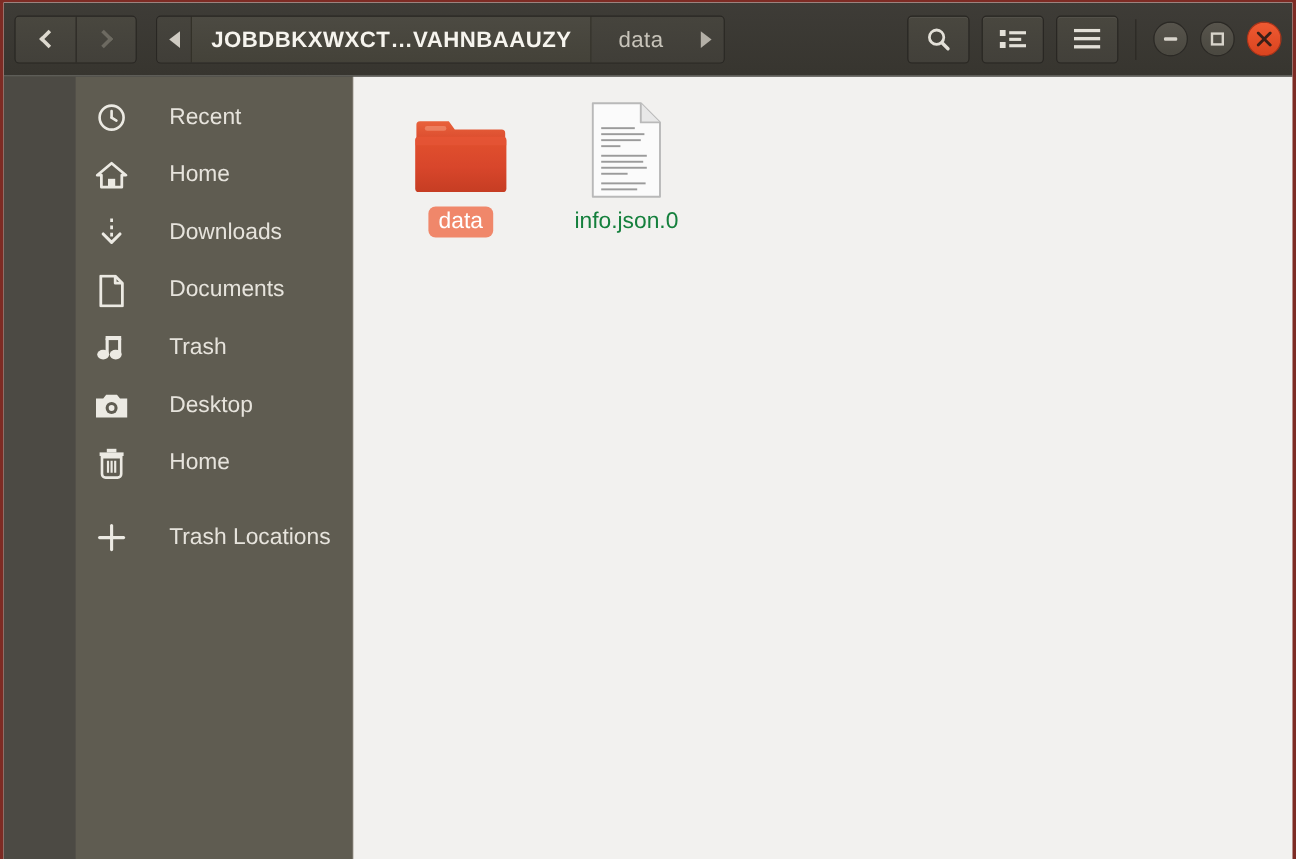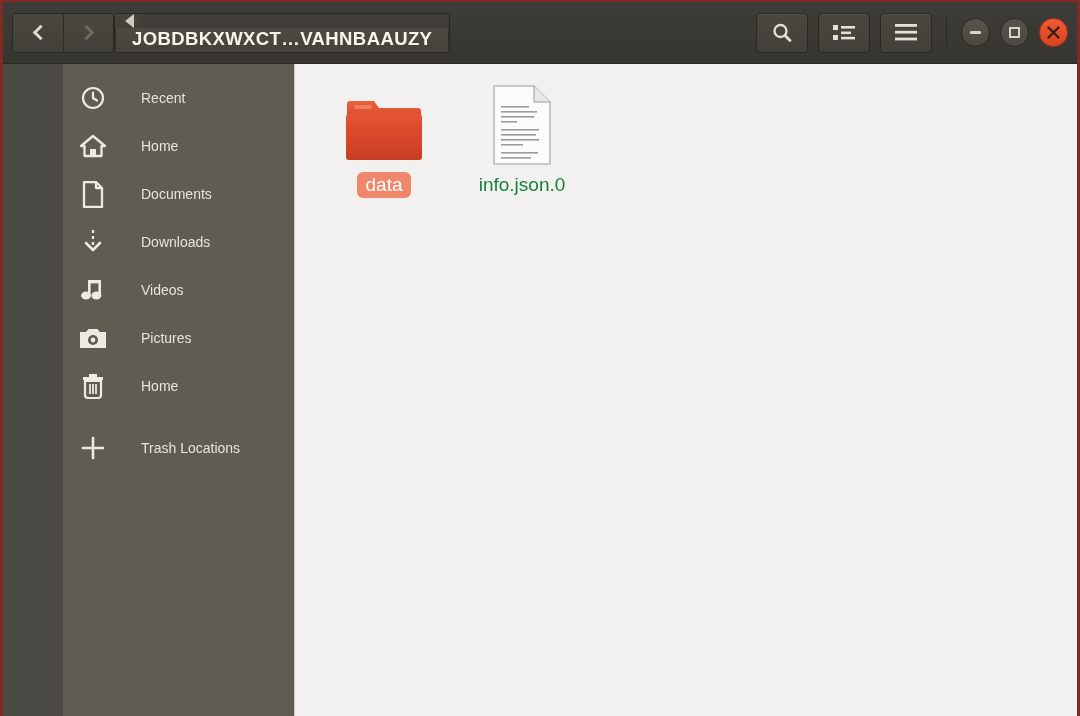--- a/index.html
+++ b/index.html
@@ -63,25 +63,25 @@
     border-bottom: 3px solid #ddd9cf;
   }
   .chev.left  { transform: rotate(45deg);  margin-left: 4px; }
   .chev.right { transform: rotate(-135deg); margin-right: 4px; border-left-color:#6d6a61; border-bottom-color:#6d6a61; }
 
   
   #pathbar {
     display: flex;
     align-items: stretch;
     height: 40px;
+    margin-left: 16px;
     border: 1px solid #292723;
     border-radius: 4px;
     overflow: hidden;
     background: #3f3d37;
-    flex-direction: column;
   }
 
   .path-arrow {
     width: 28px;
     background: linear-gradient(to bottom, #46443d 0%, #403e38 100%);
     display: flex; align-items: center; justify-content: center;
     cursor: pointer;
   }
   .tri {
     width: 0; height: 0;
@@ -181,21 +181,21 @@
   .sb-row {
     position: relative;
     height: 48px;
     display: flex;
     align-items: center;
     cursor: pointer;
   }
   .sb-label {
     margin-left: 78px;
     color: #e6e3dc;
-    font-size: 14px;
+    font-size: 19px;
   }
   .sb-gap { height: 14px; }
 
   
   #content {
     position: absolute;
     top: 62px; left: 292px; right: 0; bottom: 0;
     background: #f2f1ef;
     padding: 14px 0 0 20px;
   }
@@ -319,60 +319,60 @@
             <path d="M14 3 L26 13 L22.5 13 L22.5 23 L5.5 23 L5.5 13 L2 13 Z" fill="none" stroke="#eceae3" stroke-width="2.3" stroke-linejoin="round"></path>
             <rect x="11" y="16" width="6" height="7" fill="#eceae3"></rect>
           </svg>
         </span>
         <span class="sb-label">Home</span>
       </div>
 
 
       <div class="sb-row">
         <span class="sb-icon">
+          <svg width="24" height="28" viewBox="0 0 24 28">
+            <line x1="12" y1="2" x2="12" y2="21" stroke="#eceae3" stroke-width="2.3" stroke-dasharray="3 3"></line>
+            <path d="M5 15 L12 22 L19 15" fill="none" stroke="#eceae3" stroke-width="2.6" stroke-linecap="round" stroke-linejoin="round"></path>
+          </svg>
+        </span>
+        <span class="sb-label">Downloads</span>
+      </div>
+
+      <div class="sb-row">
+        <span class="sb-icon">
           <svg width="22" height="27" viewBox="0 0 22 27">
             <path d="M2 1 h12 l6 6 v19 h-18 z" fill="none" stroke="#eceae3" stroke-width="2.3" stroke-linejoin="round"></path>
             <path d="M14 1 v6 h6" fill="none" stroke="#eceae3" stroke-width="2.3" stroke-linejoin="round"></path>
           </svg>
         </span>
         <span class="sb-label">Documents</span>
-      </div>
-
-      <div class="sb-row">
-        <span class="sb-icon">
-          <svg width="24" height="28" viewBox="0 0 24 28">
-            <line x1="12" y1="2" x2="12" y2="21" stroke="#eceae3" stroke-width="2.3" stroke-dasharray="3 3"></line>
-            <path d="M5 15 L12 22 L19 15" fill="none" stroke="#eceae3" stroke-width="2.6" stroke-linecap="round" stroke-linejoin="round"></path>
-          </svg>
-        </span>
-        <span class="sb-label">Downloads</span>
       </div>
 
       <div class="sb-row">
         <span class="sb-icon">
           <svg width="26" height="24" viewBox="0 0 26 24">
             <rect x="8" y="2" width="13" height="3.4" fill="#eceae3"></rect>
             <rect x="8" y="4" width="2.6" height="13" fill="#eceae3"></rect>
             <rect x="18.4" y="4" width="2.6" height="13" fill="#eceae3"></rect>
             <ellipse cx="6" cy="17.5" rx="5" ry="4" fill="#eceae3"></ellipse>
             <ellipse cx="16.4" cy="17.5" rx="5" ry="4" fill="#eceae3"></ellipse>
           </svg>
         </span>
-        <span class="sb-label">Videos</span>
+        <span class="sb-label">Trash</span>
       </div>
 
       <div class="sb-row">
         <span class="sb-icon">
           <svg width="28" height="23" viewBox="0 0 28 23">
             <path d="M1 5 h6 l2.5 -3 h9 l2.5 3 h6 v16 h-26 z" fill="#eceae3"></path>
             <circle cx="14" cy="13" r="5" fill="#5f5c51"></circle>
             <circle cx="14" cy="13" r="2.4" fill="#eceae3"></circle>
           </svg>
         </span>
-        <span class="sb-label">Pictures</span>
+        <span class="sb-label">Desktop</span>
       </div>
 
 
       <div class="sb-row">
         <span class="sb-icon">
           <svg width="24" height="27" viewBox="0 0 24 27">
             <rect x="2" y="4" width="20" height="3" fill="#eceae3"></rect>
             <path d="M4 8 h16 v14 a3 3 0 0 1 -3 3 h-10 a3 3 0 0 1 -3 -3 z" fill="none" stroke="#eceae3" stroke-width="2.2"></path>
             <line x1="9" y1="11" x2="9" y2="21" stroke="#eceae3" stroke-width="1.8"></line>
             <line x1="12" y1="11" x2="12" y2="21" stroke="#eceae3" stroke-width="1.8"></line>

